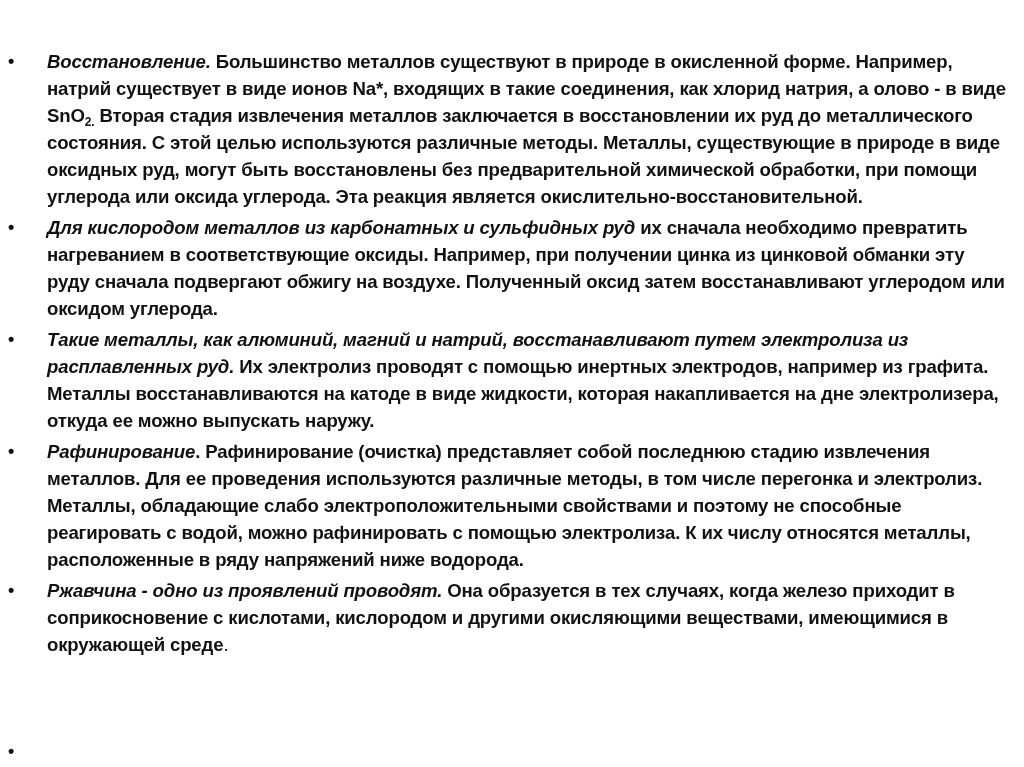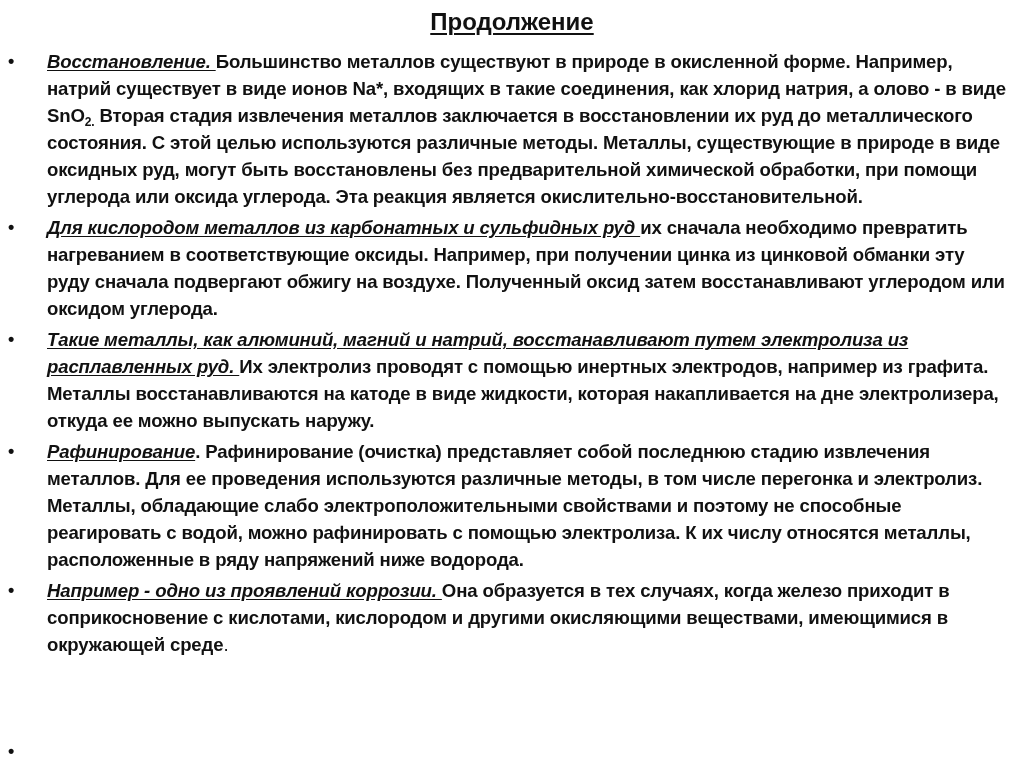--- a/index.html
+++ b/index.html
@@ -56,21 +56,20 @@
     .bullet {
       position: absolute;
       left: 8px;
       top: 0;
       width: 10px;
       font-size: 18px;
       line-height: 27px;
     }
     .lead {
       font-style: italic;
-      text-decoration: underline;
       text-underline-offset: 2px;
     }
     .body-text { font-style: normal; }
     sub {
       font-size: 12px;
       vertical-align: -4px;
       line-height: 0;
     }
     .empty-item {
       position: absolute;
@@ -79,23 +78,20 @@
       font-size: 18px;
       line-height: 27px;
       font-weight: bold;
     }
     .plain-dot { font-weight: normal; }
   </style>
 </head>
 <body>
 
 <div class="slide">
-  <div class="title">
-    <span>Продолжение</span>
-  </div>
 
   <div class="list">
     <div class="item">
       <span class="bullet">•</span>
       <span class="lead">Восстановление. </span><span class="body-text">Большинство металлов существуют в природе в окисленной форме. Например, натрий существует в виде ионов Na*, входящих в такие соединения, как хлорид натрия, а олово - в виде SnO</span><sub>2.</sub><span class="body-text">  Вторая стадия извлечения металлов заключается в восстановлении их руд до металлического состояния. С этой целью используются различные методы. Металлы, существующие в природе в виде оксидных руд, могут быть восстановлены без предварительной химической обработки, при помощи углерода или оксида углерода. Эта реакция является окислительно-восстановительной.</span>
     </div>
 
     <div class="item">
       <span class="bullet">•</span>
       <span class="lead">Для кислородом металлов из карбонатных и сульфидных руд </span><span class="body-text">их сначала необходимо превратить нагреванием в соответствующие оксиды. Например, при получении цинка из цинковой обманки эту руду сначала подвергают обжигу на воздухе. Полученный оксид затем восстанавливают углеродом или оксидом углерода.</span>
@@ -106,18 +102,18 @@
       <span class="lead">Такие металлы, как алюминий, магний и натрий, восстанавливают путем электролиза из расплавленных руд.  </span><span class="body-text">Их электролиз проводят с помощью инертных электродов, например из графита. Металлы восстанавливаются на катоде в виде жидкости, которая накапливается на дне электролизера, откуда ее можно выпускать наружу.</span>
     </div>
 
     <div class="item">
       <span class="bullet">•</span>
       <span class="lead">Рафинирование</span><span class="body-text">. Рафинирование (очистка) представляет собой последнюю стадию извлечения металлов. Для ее проведения используются различные методы, в том числе перегонка и электролиз. Металлы, обладающие слабо электроположительными свойствами и поэтому не способные реагировать с водой, можно рафинировать с помощью электролиза. К их числу относятся металлы, расположенные в ряду напряжений ниже водорода.</span>
     </div>
 
     <div class="item">
       <span class="bullet">•</span>
-      <span class="lead">Например - одно из проявлений коррозии. </span><span class="body-text">Она образуется в тех случаях, когда железо приходит в соприкосновение с кислотами, кислородом и другими окисляющими веществами, имеющимися в окружающей среде</span><span class="plain-dot">.</span>
+      <span class="lead">Ржавчина - одно из проявлений проводят. </span><span class="body-text">Она образуется в тех случаях, когда железо приходит в соприкосновение с кислотами, кислородом и другими окисляющими веществами, имеющимися в окружающей среде</span><span class="plain-dot">.</span>
     </div>
   </div>
 
   <div class="empty-item">•</div>
 </div>
 
 </body></html>

